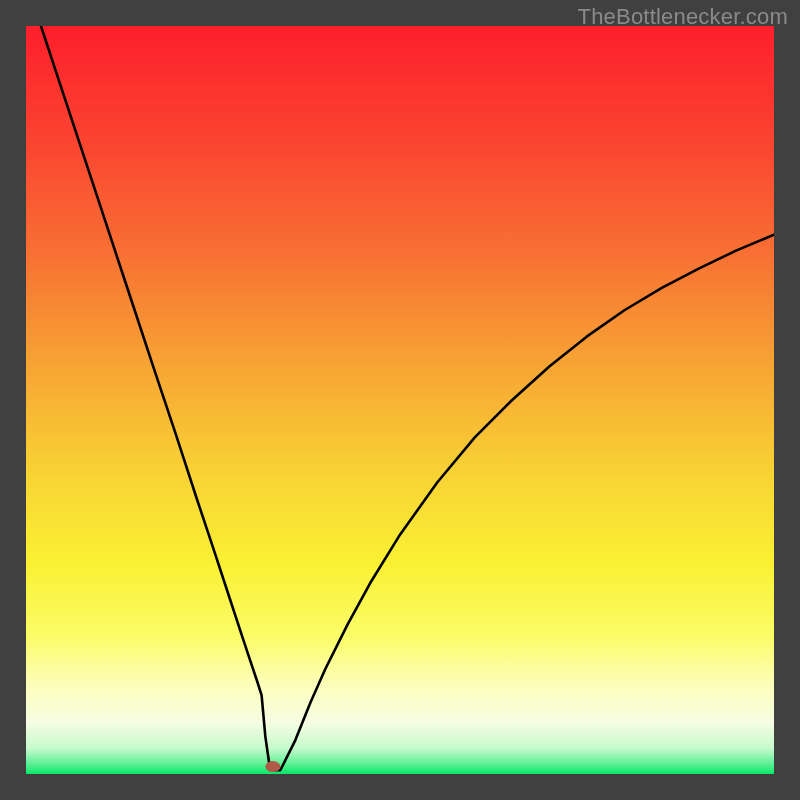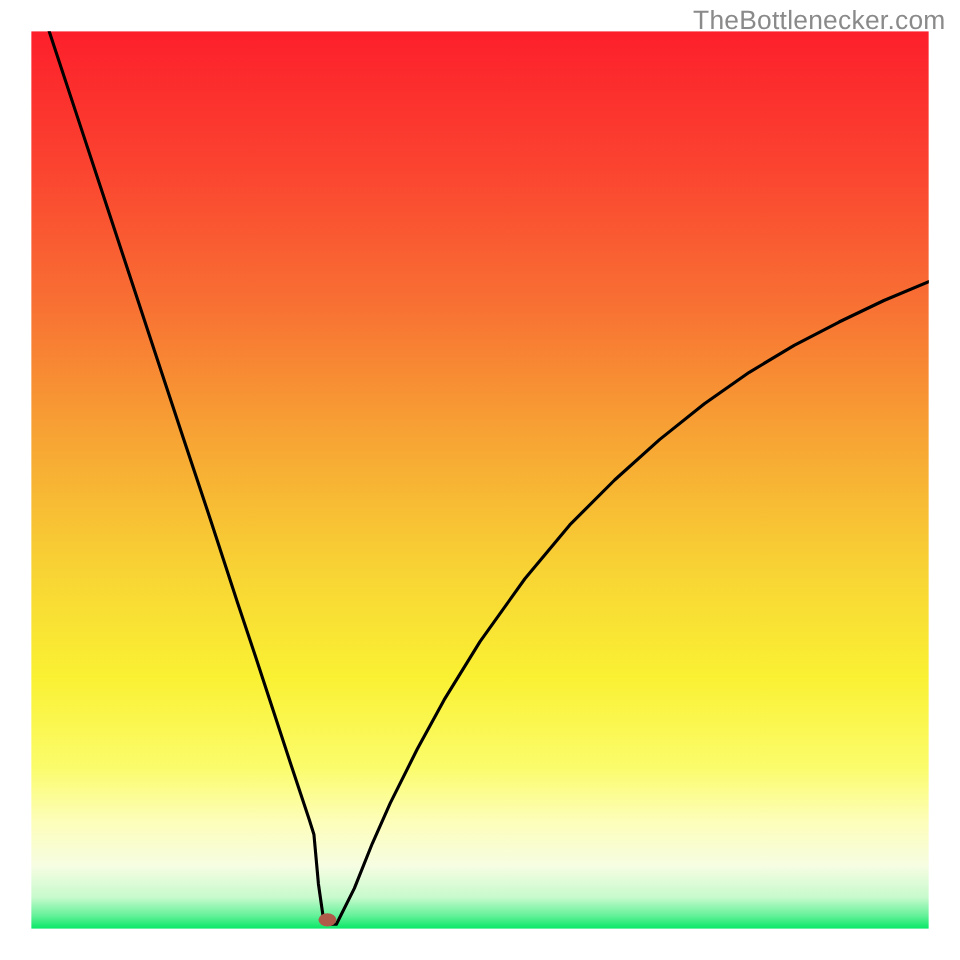--- a/index.html
+++ b/index.html
@@ -10,21 +10,21 @@
     background: #000;
     font-family: Arial, Helvetica, sans-serif;
     overflow: hidden;
   }
   .frame {
     position: absolute;
     top: 0;
     left: 0;
     width: 800px;
     height: 800px;
-    background: #ffffff;
+    background: #404040;
   }
   .plot-area {
     position: absolute;
     top: 26px;
     left: 26px;
     width: 748px;
     height: 748px;
   }
   .watermark {
     position: absolute;

